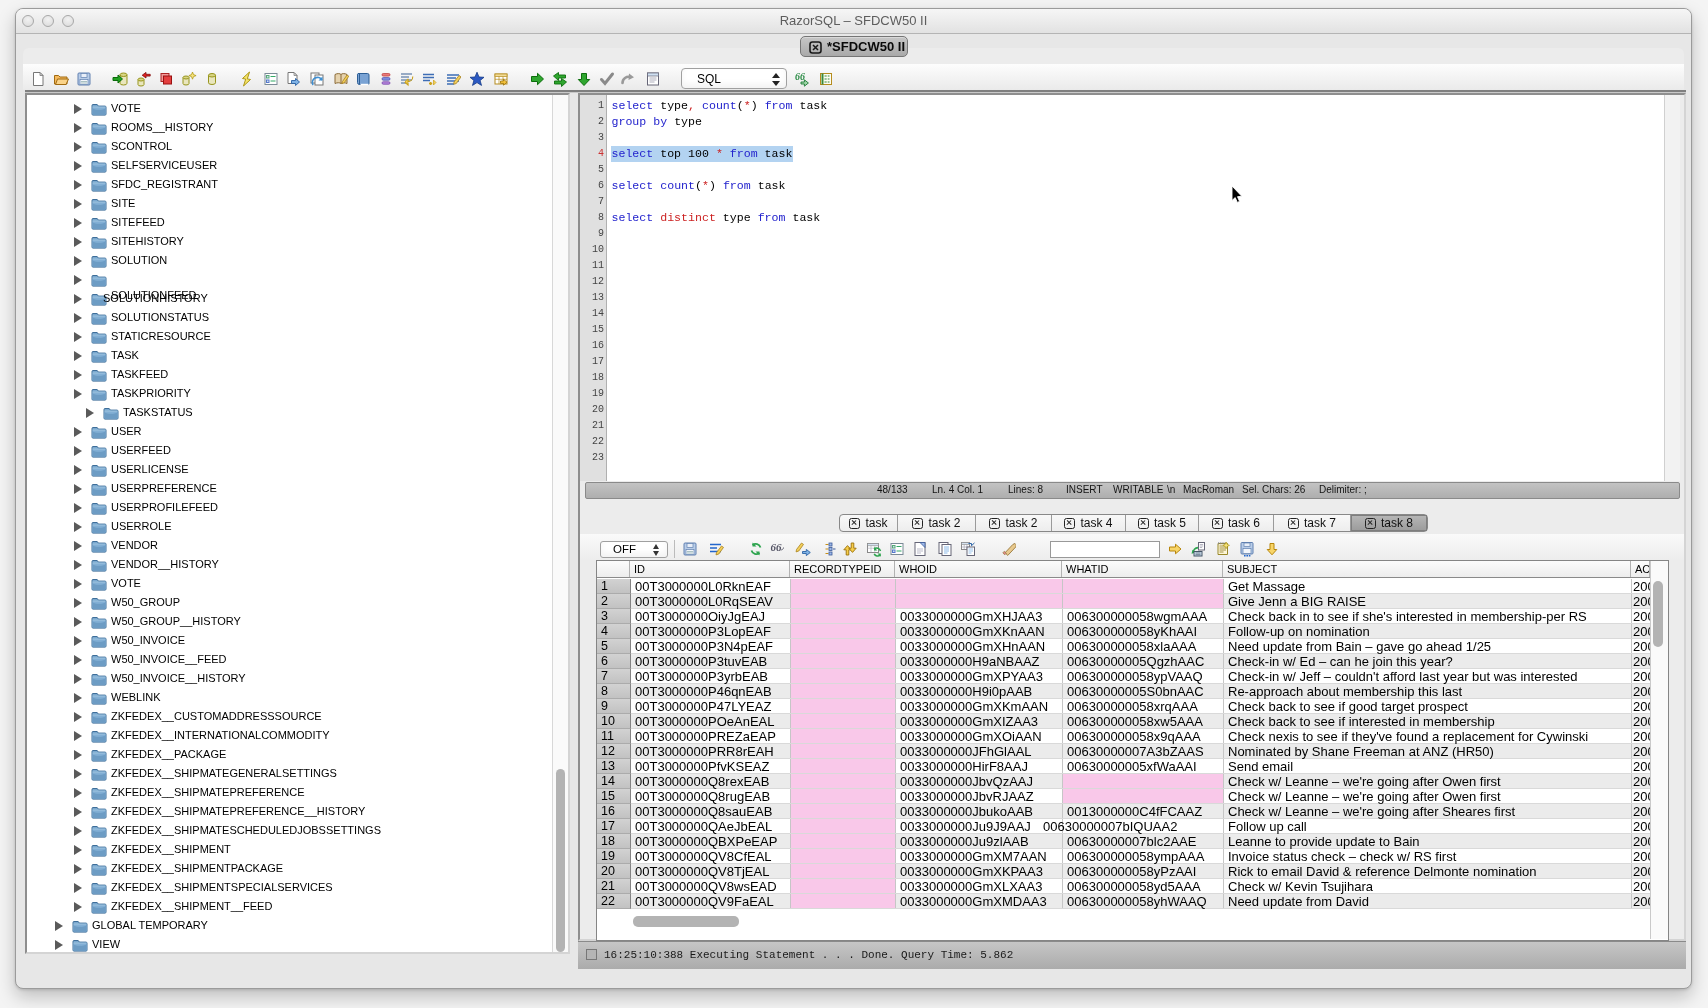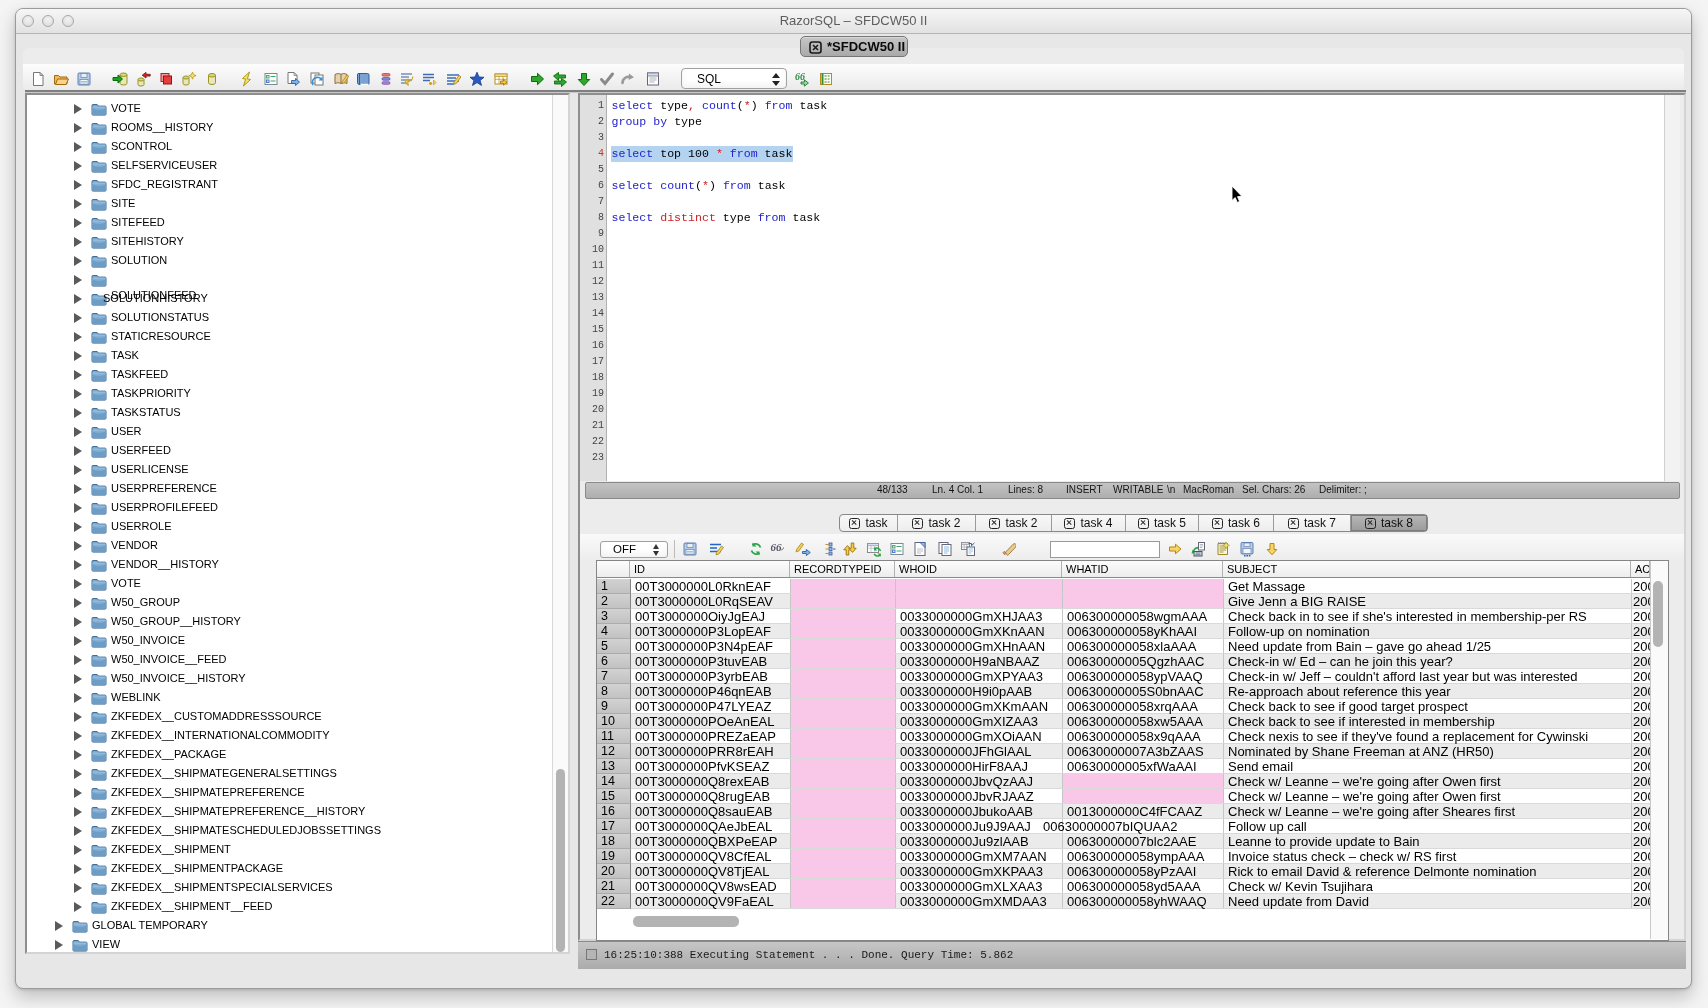--- a/index.html
+++ b/index.html
@@ -331,21 +331,21 @@
 <div class="treerow" style="left:0;top:384.0px;width:540px;height:19px;position:absolute">
     <div class="tri" style="left:74px"></div>
     <div style="position:absolute;left:91px;top:2px;width:16px;height:15px"><svg width="16" height="15" viewBox="0 0 16 15">
         <path d="M1 4.5 a1 1 0 0 1 1-1 h4.2 l1.2 1.6 h6.6 a1 1 0 0 1 1 1 v7 a1 1 0 0 1-1 1 H2 a1 1 0 0 1-1-1z" fill="#7aa8cf" stroke="#3e6e99"></path>
         <path d="M1.3 6.1h13.4" stroke="#9fc4e0" stroke-width="1.1"></path>
         <path d="M1.3 7.2h13.4v6.2H1.3z" fill="#85b1d6" stroke="none"></path>
         <path d="M1.3 7.4c4 1.8 9.4 1.8 13.4 0v5.2a1 1 0 0 1-1 1H2.3a1 1 0 0 1-1-1z" fill="#6d9cc4" stroke="none"></path>
       </svg></div>
     <div style="position:absolute;left:111px;top:0">TASKPRIORITY</div>
   </div>
-<div class="treerow" style="left:0;top:403.0px;width:540px;height:19px;position:absolute">
+<div class="treerow" style="left:12px;top:403.0px;width:540px;height:19px;position:absolute">
     <div class="tri" style="left:74px"></div>
     <div style="position:absolute;left:91px;top:2px;width:16px;height:15px"><svg width="16" height="15" viewBox="0 0 16 15">
         <path d="M1 4.5 a1 1 0 0 1 1-1 h4.2 l1.2 1.6 h6.6 a1 1 0 0 1 1 1 v7 a1 1 0 0 1-1 1 H2 a1 1 0 0 1-1-1z" fill="#7aa8cf" stroke="#3e6e99"></path>
         <path d="M1.3 6.1h13.4" stroke="#9fc4e0" stroke-width="1.1"></path>
         <path d="M1.3 7.2h13.4v6.2H1.3z" fill="#85b1d6" stroke="none"></path>
         <path d="M1.3 7.4c4 1.8 9.4 1.8 13.4 0v5.2a1 1 0 0 1-1 1H2.3a1 1 0 0 1-1-1z" fill="#6d9cc4" stroke="none"></path>
       </svg></div>
     <div style="position:absolute;left:111px;top:0">TASKSTATUS</div>
   </div>
 <div class="treerow" style="left:0;top:422.0px;width:540px;height:19px;position:absolute">
@@ -941,21 +941,21 @@
     <div style="position:absolute;left:193px;top:0;width:1px;height:15px;background:#c6c6c6"></div>
     <div style="position:absolute;left:298px;top:0;width:1px;height:15px;background:#c6c6c6"></div>
     <div style="position:absolute;left:465px;top:0;width:1px;height:15px;background:#c6c6c6"></div>
     <div style="position:absolute;left:626px;top:0;width:1px;height:15px;background:#c6c6c6"></div>
     <div style="position:absolute;left:1034px;top:0;width:1px;height:15px;background:#c6c6c6"></div>
     <div style="position:absolute;left:0;top:14px;width:100%;height:1px;background:#d9d9d9"></div>
     <div class="rnum" style="top:0">8</div>
     <div class="cell" style="left:34px;width:158px">00T3000000P46qnEAB</div>
     <div class="cell" style="left:299px;width:165px">0033000000H9i0pAAB</div>
     <div class="cell" style="left:466px;width:159px">00630000005S0bnAAC</div>
-    <div class="cell" style="left:627px;width:406px">Re-approach about reference this year</div>
+    <div class="cell" style="left:627px;width:406px">Re-approach about membership this last</div>
     <div class="cell" style="left:1035px;width:18px;padding-left:1px">200</div>
   </div>
 <div style="position:absolute;left:597px;top:699px;width:1053px;height:15px;background:#ffffff">
     <div style="position:absolute;left:193px;top:0;width:105px;height:15px;background:#f9c8e9"></div>
     <div style="position:absolute;left:33px;top:0;width:1px;height:15px;background:#c6c6c6"></div>
     <div style="position:absolute;left:193px;top:0;width:1px;height:15px;background:#c6c6c6"></div>
     <div style="position:absolute;left:298px;top:0;width:1px;height:15px;background:#c6c6c6"></div>
     <div style="position:absolute;left:465px;top:0;width:1px;height:15px;background:#c6c6c6"></div>
     <div style="position:absolute;left:626px;top:0;width:1px;height:15px;background:#c6c6c6"></div>
     <div style="position:absolute;left:1034px;top:0;width:1px;height:15px;background:#c6c6c6"></div>

